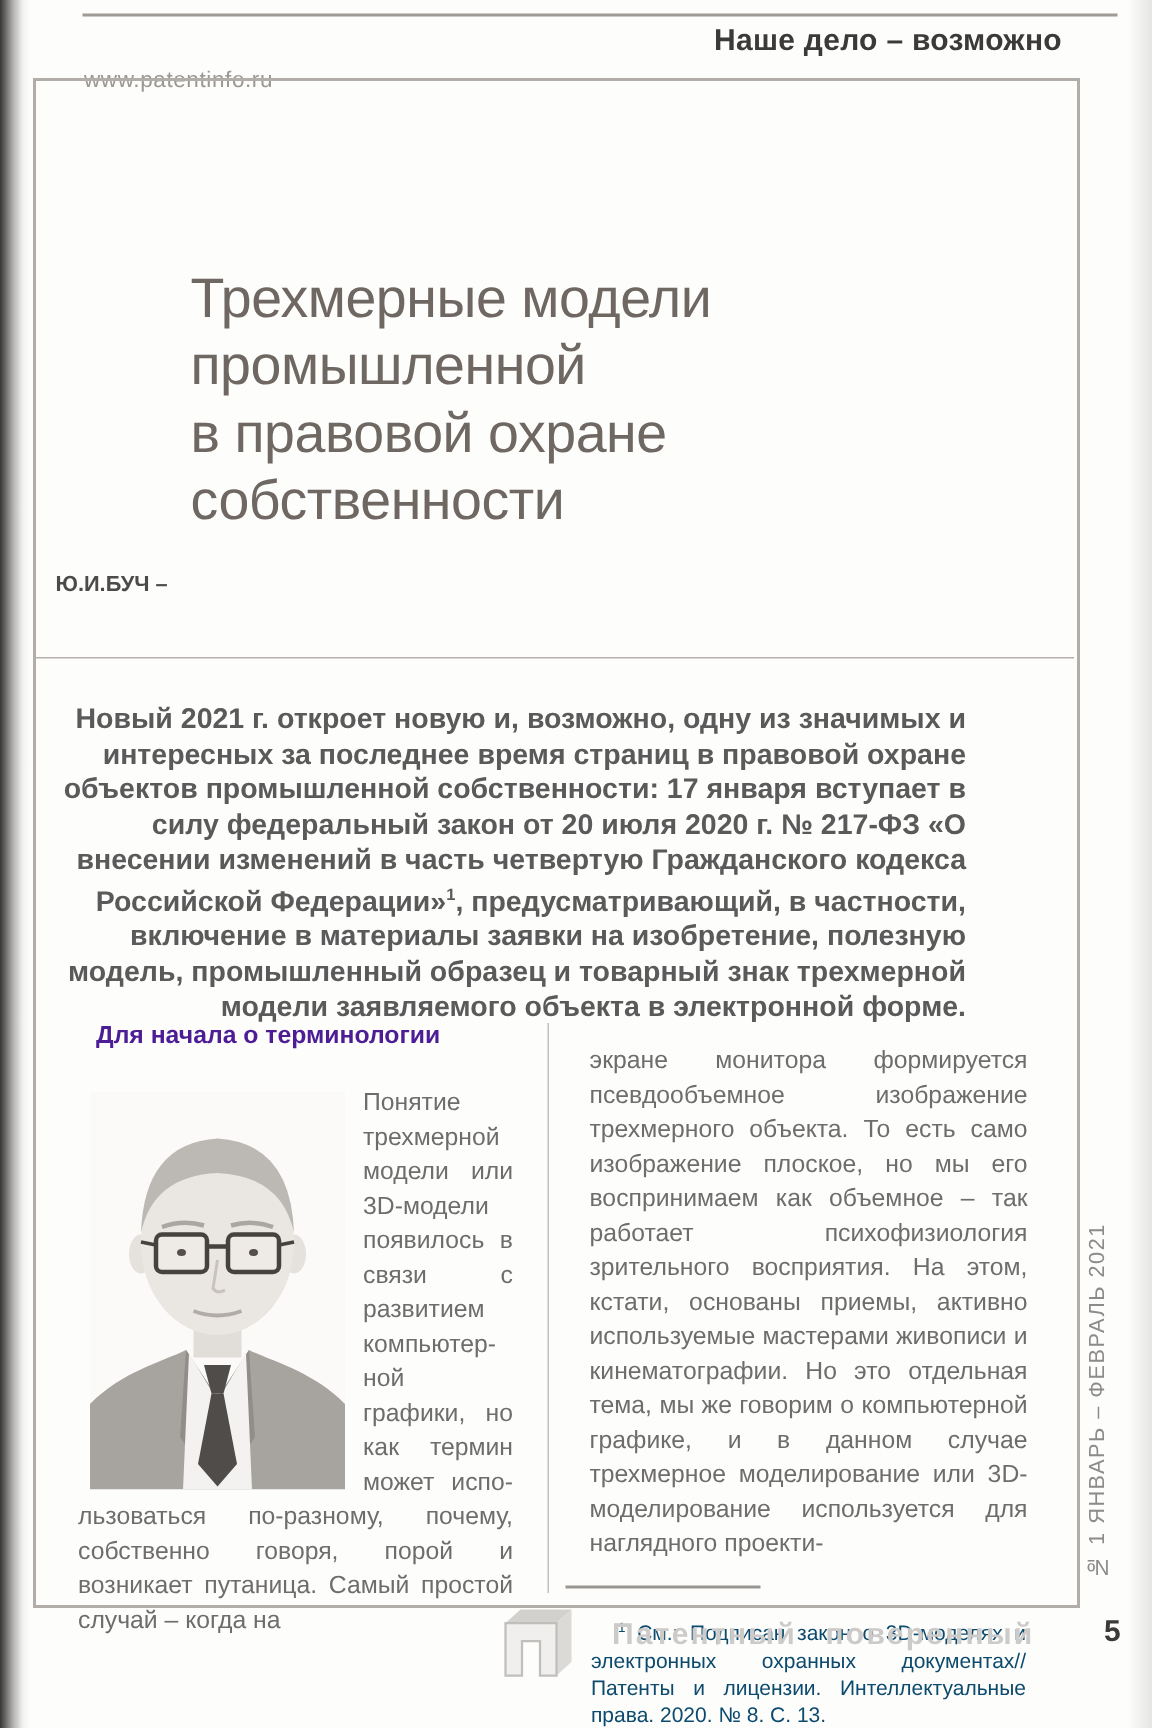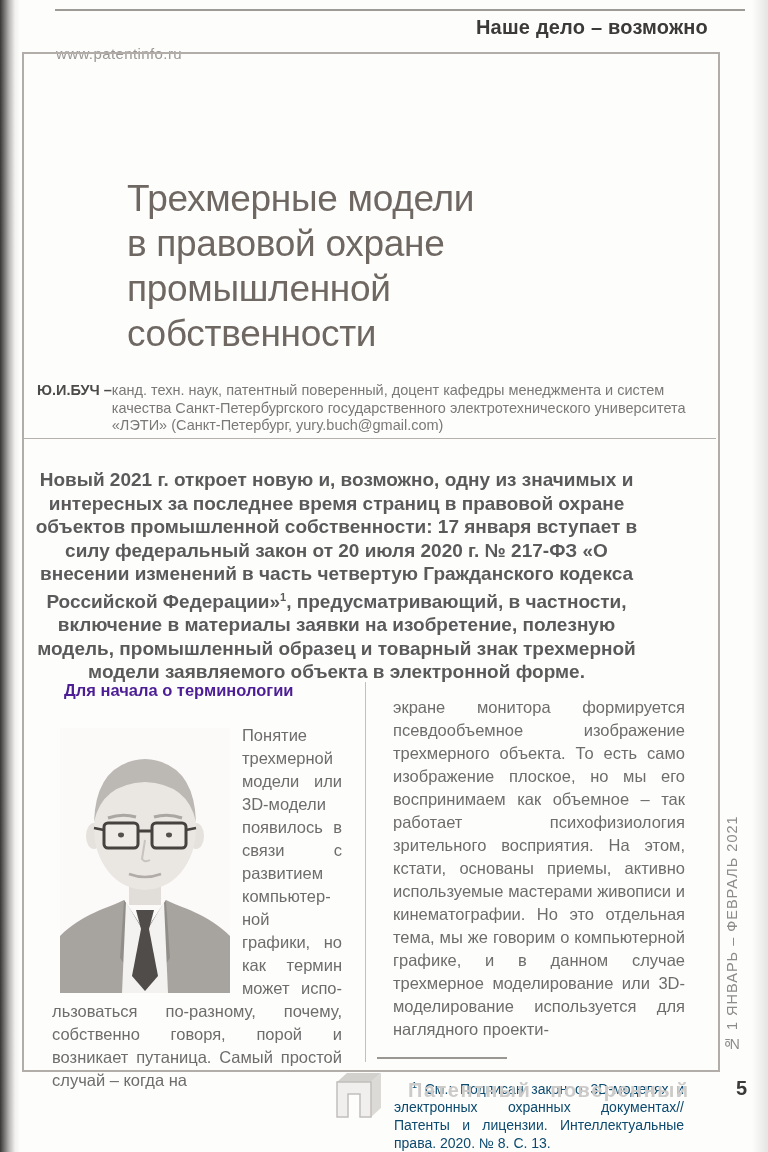--- a/index.html
+++ b/index.html
@@ -18,26 +18,26 @@
   }
   
   .top-rule{position:absolute;left:55px;top:9px;width:690px;height:2px;background:#9e9a96;}
   .site-url{position:absolute;left:56px;top:22px;font-size:15px;color:#9b9794;letter-spacing:.4px;margin-top:23px;}
   .rubric{position:absolute;right:60px;top:16px;font-size:20px;font-weight:700;color:#3b3a39;letter-spacing:.2px;}
   
   .frame{position:absolute;left:22px;top:52px;width:694px;height:1016px;border:2px solid #b2ada9;background:transparent;}
   
   .title{position:absolute;left:127px;top:176px;font-size:37px;line-height:45px;font-weight:300;color:#6f6762;letter-spacing:-.3px;}
   
-  .author{position:absolute;left:37px;top:382px;width:660px;display:flex;gap:0;font-size:14.5px;line-height:17.5px;}
+  .author{position:absolute;left:37px;top:382px;width:660px;display:flex;gap:21px;font-size:14.5px;line-height:17.5px;}
   .author-label{font-weight:700;color:#4c4b4a;white-space:nowrap;}
   .author-affil{color:#7b7977;max-width:600px;}
   .rule-author{position:absolute;left:23px;top:438px;width:693px;height:1px;background:#b6b1ad;}
   
-  .lead{position:absolute;left:29px;top:449px;width:615px;font-size:19px;line-height:23.5px;font-weight:700;color:#5b5a5a;text-align:center;}
+  .lead{position:absolute;left:29px;top:449px;width:615px;font-size:19px;line-height:23.5px;font-weight:700;color:#5b5a5a;text-align:right;}
   .lead sup{font-size:11px;}
   
   .col-left{position:absolute;left:36px;top:680px;width:322px;}
   .col-right{position:absolute;left:377px;top:680px;width:324px;}
   .col-divider{position:absolute;left:365px;top:682px;width:1px;height:380px;background:#c3bfbb;}
   .section-heading{font-size:16.5px;line-height:20px;font-weight:700;color:#4c1d95;text-indent:28px;margin:0;}
   .body-text{font-size:16.5px;line-height:23px;color:#6e6d6c;text-align:justify;margin:16px;}
   .col-left .body-text{margin-top:24px;}
   .photo{float:left;width:170px;height:265px;margin:4px 12px 4px 8px;}
   
@@ -64,28 +64,27 @@
   <div class="edge-shadow-right"></div>
 
   <div class="top-rule"></div>
   <div class="site-url">www.patentinfo.ru</div>
   <div class="rubric">Наше дело – возможно</div>
 
   <div class="frame"></div>
 
   <div class="title">
     <div>Трехмерные модели</div>
+    <div>промышленной</div>
     <div>в правовой охране</div>
-    <div>промышленной</div>
     <div>собственности</div>
   </div>
 
   <div class="author">
     <span class="author-label">Ю.И.БУЧ –</span>
-    <span class="author-affil">канд. техн. наук, патентный поверенный, доцент кафедры менеджмента и систем качества Санкт-Петербургского государственного электротехнического университета «ЛЭТИ» (Санкт-Петербург, yury.buch@gmail.com)</span>
   </div>
   <div class="rule-author"></div>
 
   <p class="lead"><span>Новый 2021 г. откроет новую и, возможно, одну из значимых и интересных за последнее время страниц в правовой охране объектов промышленной собственности: 17 января вступает в силу федеральный закон от 20 июля 2020 г. № 217-ФЗ «О внесении изменений в часть четвертую Гражданского кодекса Российской Федерации»</span><sup>1</sup><span>, предусматривающий, в частности, включение в материалы заявки на изобретение, полезную модель, промышленный образец и товарный знак трехмерной модели заявляемого объекта в электронной форме.</span></p>
 
   <div class="col-divider"></div>
 
   <div class="col-left">
     <h3 class="section-heading">Для начала о терминологии</h3>
     <p class="body-text">

